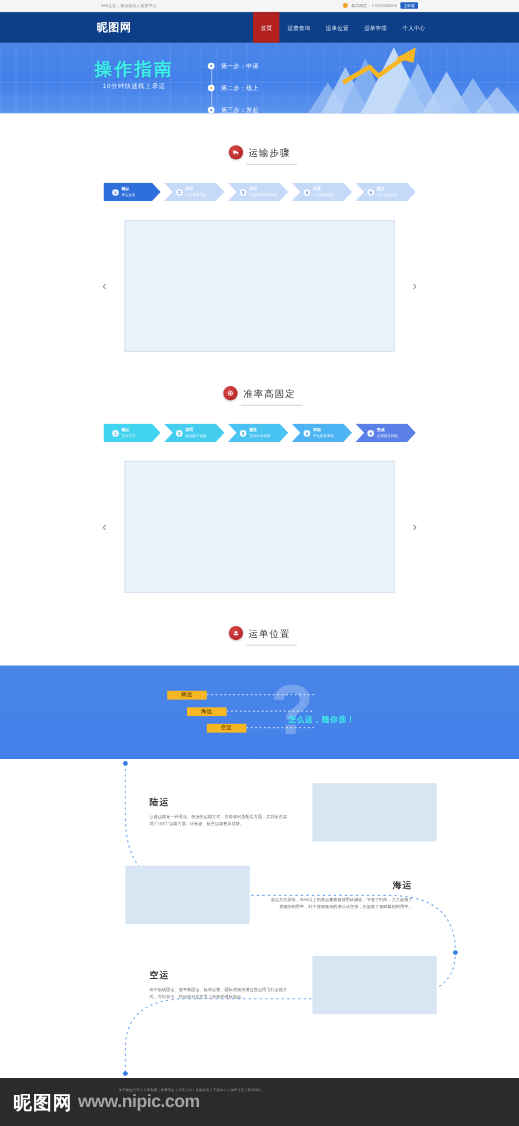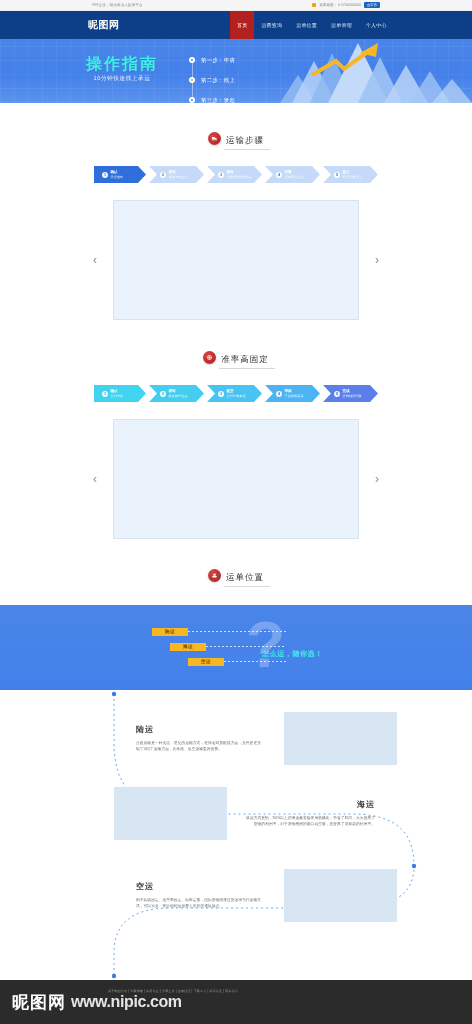--- a/index.html
+++ b/index.html
@@ -206,21 +206,21 @@
   
   .footer {
     position: absolute; left: 0; bottom: 0; width: 472px; height: 44px;
     background: #2b2b2b;
     display: flex; align-items: center; padding-left: 12px;
   }
   .f-logo {
     font-size: 17px; font-weight: bold; color: #fff; letter-spacing: 1px;
     font-family: "DejaVu Sans", sans-serif;
   }
-  .f-www { font-size: 16px; font-weight: bold; color: #e5e5e5; margin-left: 5px; letter-spacing: -.4px; }
+  .f-www { font-size: 16px; font-weight: bold; color: #a3a3a3; margin-left: 5px; letter-spacing: -.4px; }
   .f-links {
     position: absolute; left: 108px; top: 9px;
     font-size: 3px; color: #9a9a9a; white-space: nowrap; letter-spacing: .2px;
   }
   .f-id {
     position: absolute; left: 232px; top: 16px;
     font-size: 9.5px; color: #e8e8e8; letter-spacing: -.1px; white-space: nowrap;
     background: rgba(255,255,255,.08); padding: 1px 2px;
   }
 </style>

